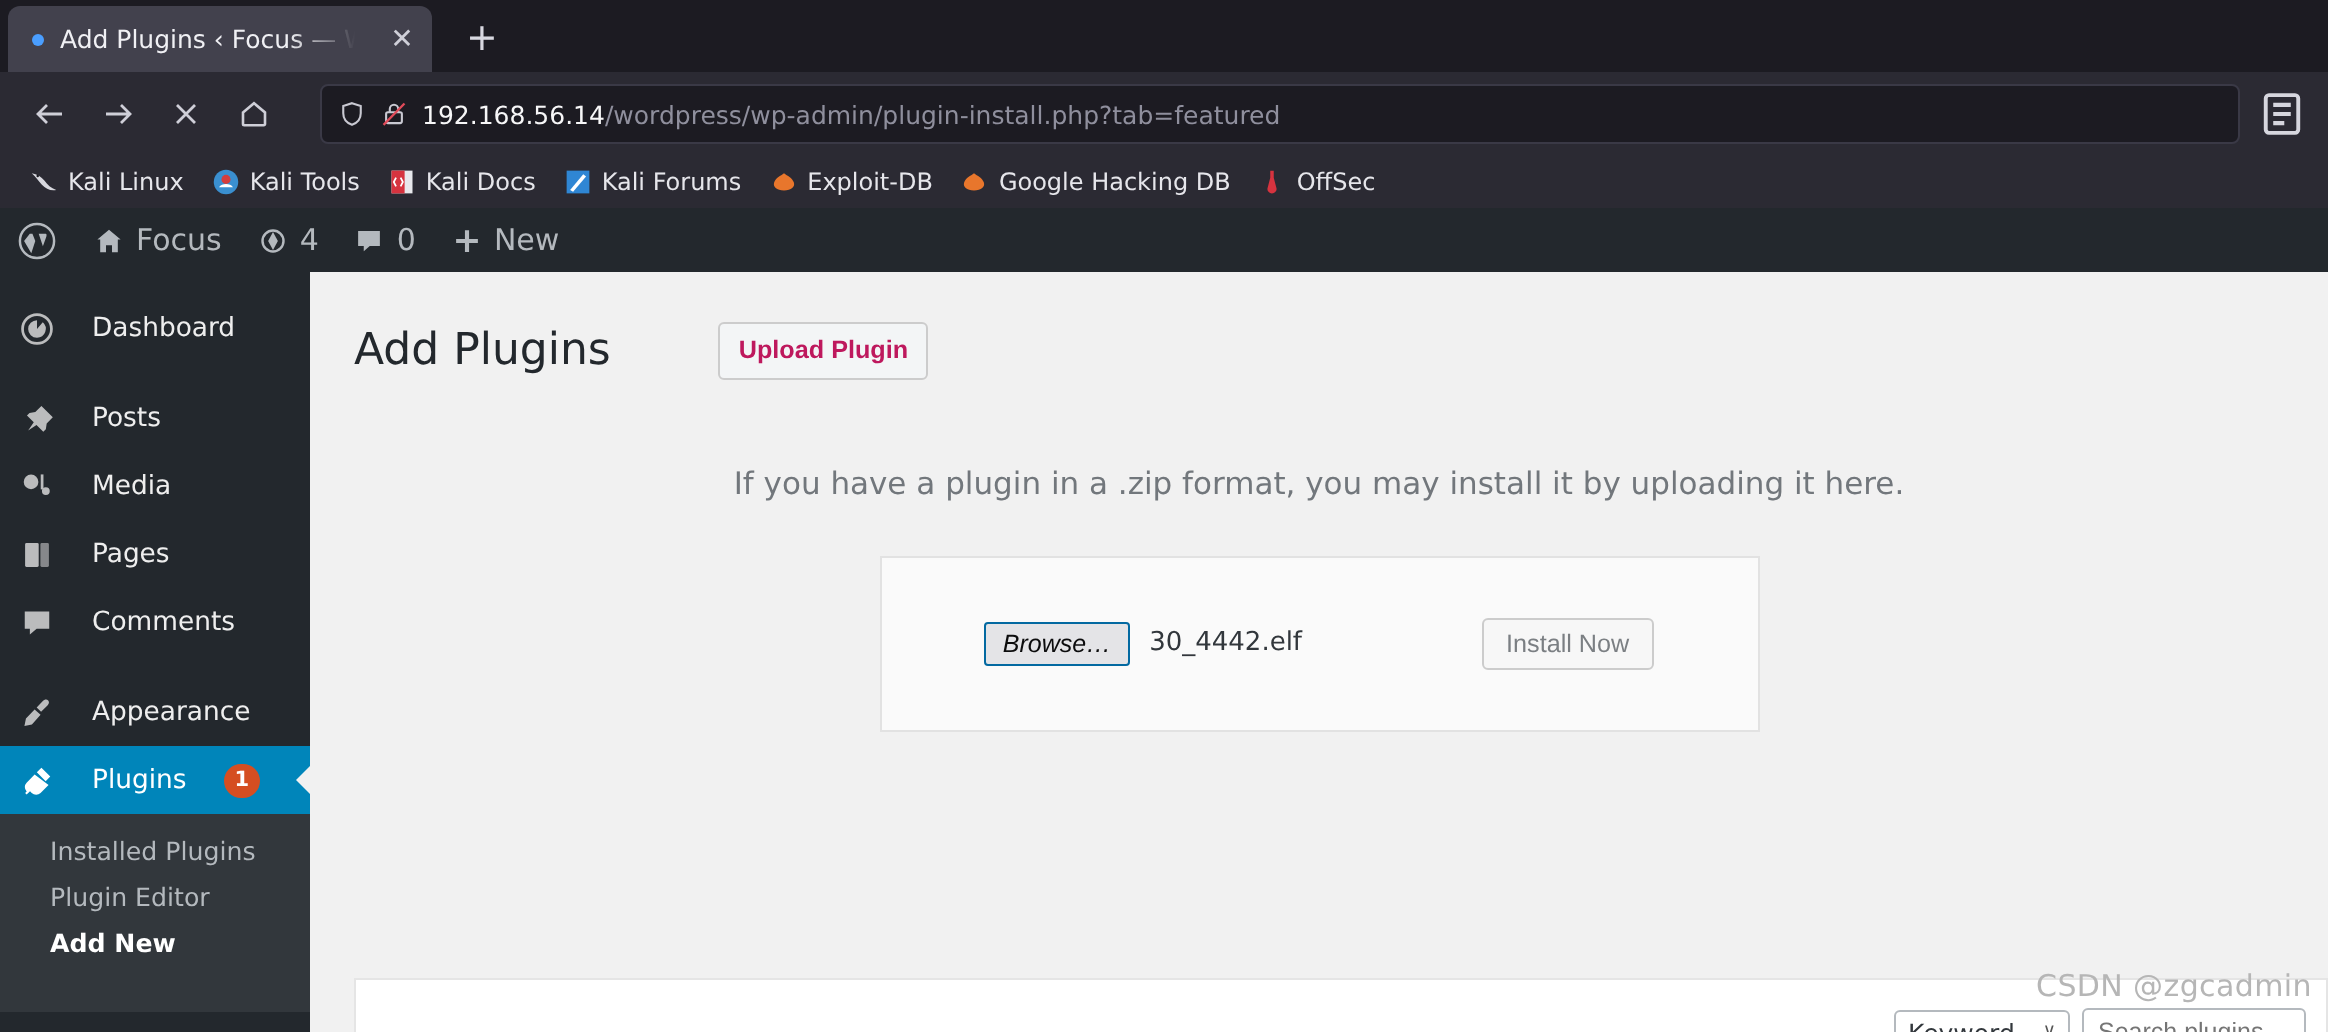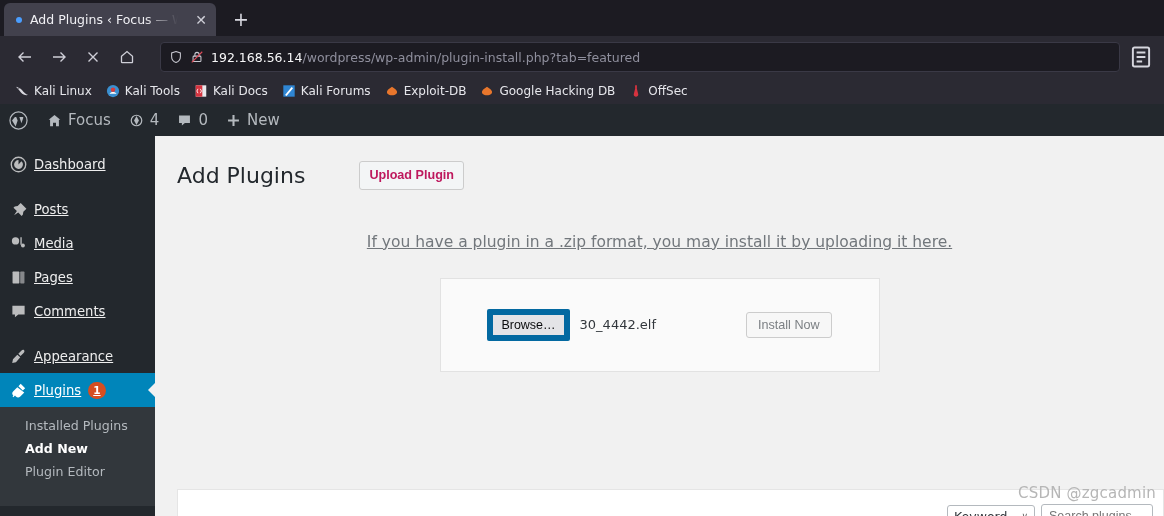--- a/index.html
+++ b/index.html
@@ -72,22 +72,22 @@
     display: flex; align-items: center; color: #b4b9be; font-size: 15px;
   }
   .ab-item { display: flex; align-items: center; gap: 6px; height: 32px; padding: 0 9px; }
   .ab-item svg { width: 15px; height: 15px; }
   .ab-logo { padding: 0 10px 0 9px; }
 
   
   .body-wrap { display: flex; height: 384px; }
   .sidebar { width: 155px; background: #23282d; flex: none; position: relative; }
   .menu-item {
-    display: flex; align-items: center; gap: 7px;
-    height: 34px; padding: 0 10px; color: #eee; font-size: 13.2px; text-decoration: underline;
+    display: flex; align-items: center; gap: 19px;
+    height: 34px; padding: 0 10px; color: #eee; font-size: 13.2px;
   }
   .menu-item svg { width: 17px; height: 17px; flex: none; opacity: .75; }
   .menu-item.gap { margin-top: 11px; }
   .menu-item.active {
     background: #0085ba; color: #fff; font-weight: 400; position: relative;
   }
   .menu-item.active svg { opacity: 1; }
   .menu-item.active::after {
     content: ""; position: absolute; right: -1px; top: 50%; transform: translateY(-50%);
     border-style: solid; border-width: 8px 8px 8px 0;
@@ -106,30 +106,30 @@
 
   .page-head { display: flex; align-items: center; gap: 12px; padding: 25px 0 0 22px; }
   .page-title { font-size: 22px; font-weight: 400; color: #23282d; }
   .upload-plugin-btn {
     font-size: 12.6px; font-weight: 700; color: #be185d;
     background: #f3f5f6; border: 1px solid #cccccc; border-radius: 3px;
     padding: 4px 9px; line-height: 1.5; margin-left: 42px;
   }
 
   .upload-area { text-align: center; margin-top: 43px; }
-  .upload-hint { font-size: 15.5px; color: #72777c; font-weight: 400; text-decoration: underline; }
+  .upload-hint { font-size: 15.5px; color: #72777c; font-weight: 400; }
   .upload-card {
     width: 440px; margin: 27px auto 0;
     background: #fafafa; border: 1px solid #e2e2e2;
     padding: 30px 0; display: flex; align-items: center; justify-content: center; gap: 0;
   }
   .file-row { display: flex; align-items: center; gap: 10px; }
   .browse-btn {
     font-size: 12.5px; color: #0c0c0d; background: #e4e4e7;
-    border: 6px solid #0369a1; border-radius: 2px; padding: 3px 8px;
+    border: 1px solid #0369a1; border-radius: 2px; padding: 3px 8px; font-style: italic;
   }
   .file-name { font-size: 13px; color: #32373c; }
   .install-btn {
     margin-left: 90px; font-size: 12.6px; color: #7b7f83;
     background: #f7f7f7; border: 1px solid #cccccc; border-radius: 3px; padding: 5px 11px;
   }
 
   .tabs-panel {
     position: absolute; left: 22px; right: 0; bottom: 0;
     background: #fff; border: 1px solid #e5e5e5; border-bottom: none;
@@ -338,22 +338,22 @@
     </div>
     <div class="menu-item active">
       <svg viewBox="0 0 20 20" fill="#fff">
           <path d="M12.6 2.2 9.9 4.9l5.2 5.2 2.7-2.7zM8.6 6.2 3.9 11a3.7 3.7 0 0 0 0 5.2l1.1-1.1L3 17.1l.9.9 2-2 1 1a3.7 3.7 0 0 0 5.2 0l4.7-4.7z"></path>
         </svg>
       <span>Plugins</span>
       <span class="badge">1</span>
     </div>
     <div class="submenu">
       <div class="sub-item">Installed Plugins</div>
+      <div class="sub-item">Plugin Editor</div>
       <div class="sub-item current">Add New</div>
-      <div class="sub-item">Plugin Editor</div>
     </div>
   </div>
 
   <div class="content">
     <div class="page-head">
       <h1 class="page-title">Add Plugins</h1>
       <button class="upload-plugin-btn">Upload Plugin</button>
     </div>
 
     <div class="upload-area">

